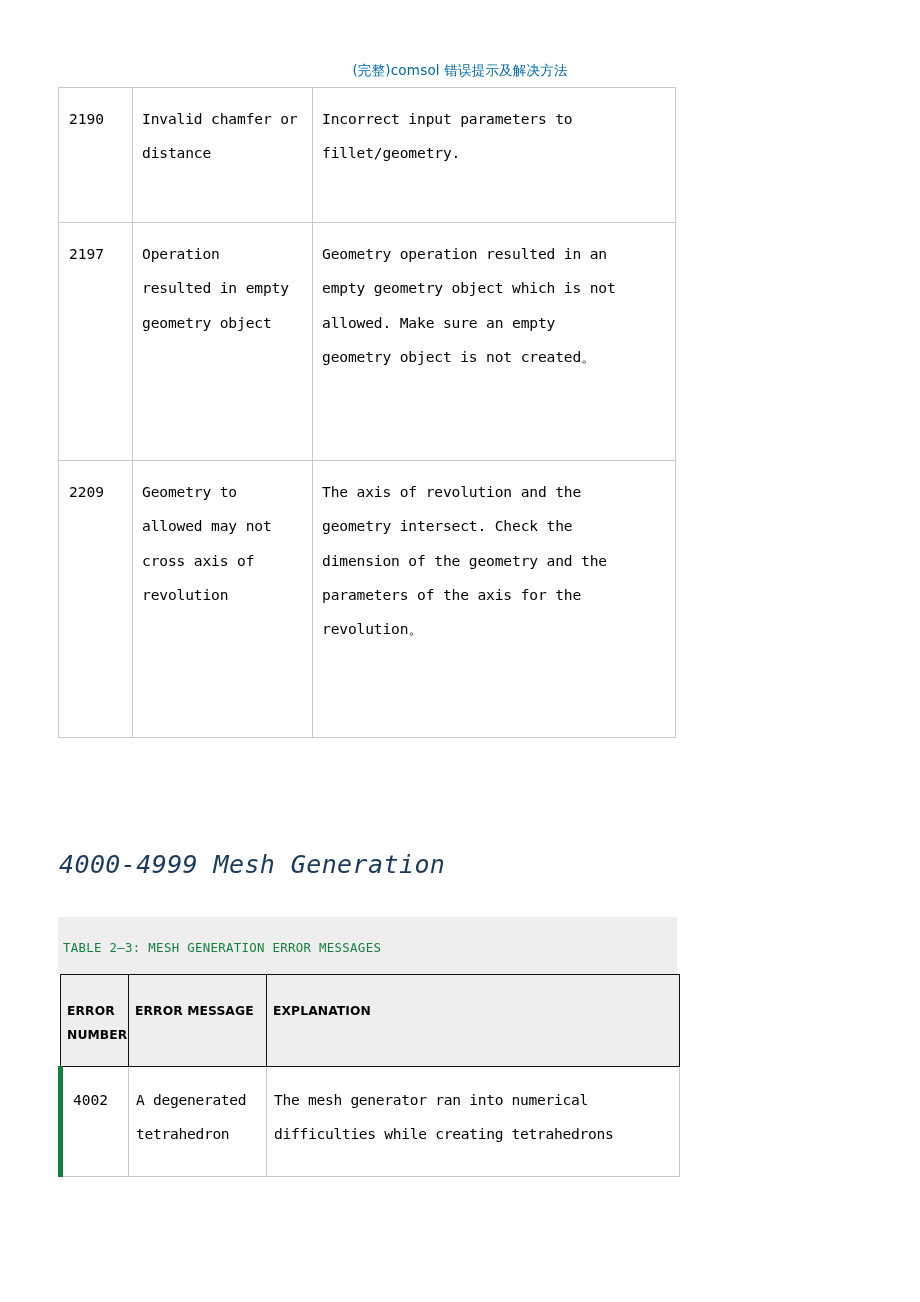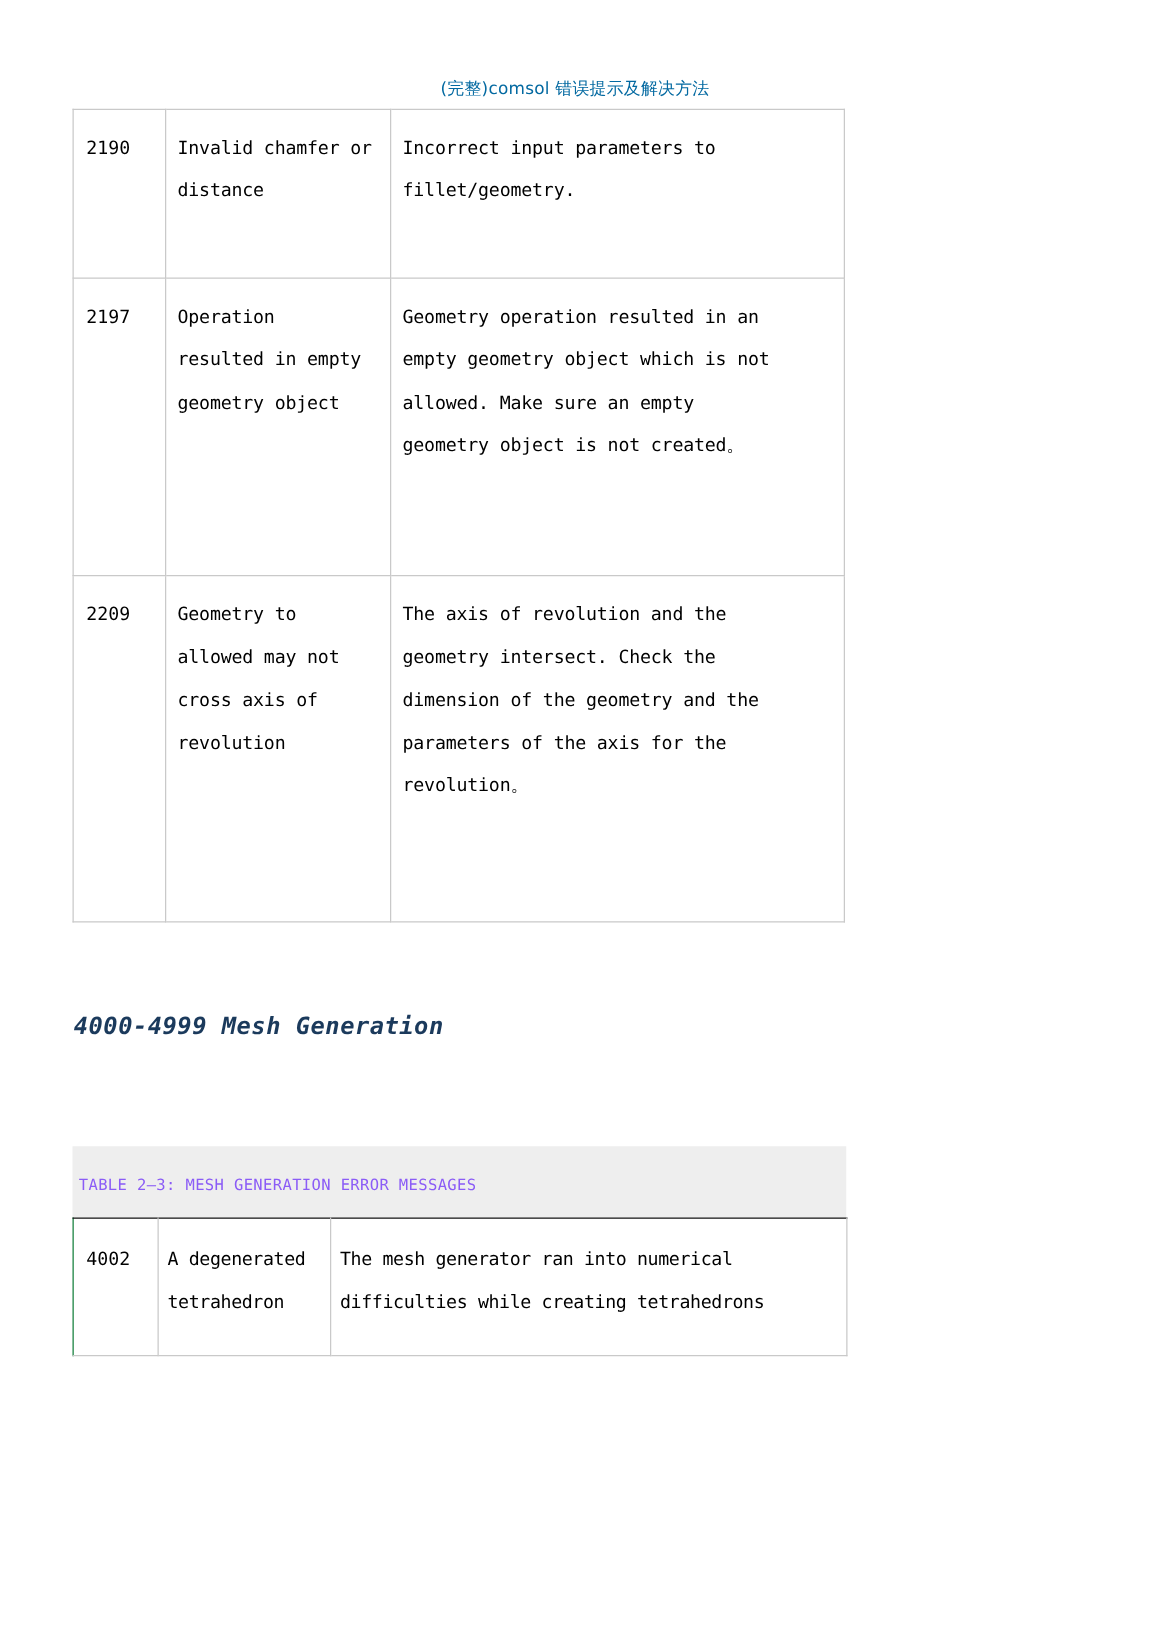--- a/index.html
+++ b/index.html
@@ -68,45 +68,45 @@
   #table-geometry {
     left: 58px;
     top: 87px;
     width: 617px;
   }
 
   
   .section-heading {
     position: absolute;
     left: 59px;
-    top: 810px;
+    top: 850px;
     font-family: "DejaVu Sans Mono", "Liberation Mono", monospace;
     font-style: italic;
-    font-weight: 700;
-    font-size: 19px;
+    font-weight: 400;
+    font-size: 25px;
     color: #1b3a5c;
     letter-spacing: 0.4px;
     white-space: nowrap;
   }
 
   
   #table-mesh-wrap {
     position: absolute;
     left: 58px;
     top: 917px;
     width: 619px;
   }
   .tbl-caption {
     background: #eeeeee;
     height: 57px;
     box-sizing: border-box;
     padding: 23px 0 0 5px;
     font-family: "DejaVu Sans Mono", "Liberation Mono", monospace;
     font-size: 12.4px;
-    color: #8b5cf6;
+    color: #15803d;
     letter-spacing: 0.3px;
     white-space: nowrap;
   }
   #table-mesh {
     position: relative;
     left: 0;
     top: 0;
     width: 619px;
     border-collapse: collapse;
     table-layout: fixed;
@@ -129,21 +129,21 @@
     color: #000000;
     letter-spacing: 0.1px;
     white-space: pre-line;
   }
   #table-mesh tr.body td {
     border-top: 1px solid #111111;
     border-left: 1px solid #c9c9c9;
     border-right: 1px solid #c9c9c9;
     border-bottom: 1px solid #c9c9c9;
   }
-  #table-mesh tr.body td:first-child { border-left: 1px solid #15803d; }
+  #table-mesh tr.body td:first-child { border-left: 5px solid #15803d; }
   .bodybox {
     padding: 16px 4px 12px 7px;
     line-height: 2.35;
     white-space: pre;
     font-family: "DejaVu Sans Mono", "Liberation Mono", monospace;
     font-size: 14.6px;
     letter-spacing: -0.3px;
   }
   .bodybox.num { padding-left: 10px; letter-spacing: 0px; }
 </style>
@@ -215,20 +215,32 @@
 
   <div id="table-mesh-wrap">
     <div class="tbl-caption">TABLE 2—3: MESH GENERATION ERROR MESSAGES</div>
     <table id="table-mesh">
       <colgroup>
         <col style="width:68px">
         <col style="width:138px">
         <col style="width:413px">
       </colgroup>
       <tbody>
+        <tr class="hdr" style="height:86px">
+          <td>
+            <div class="hdrbox">ERROR
+NUMBER</div>
+          </td>
+          <td>
+            <div class="hdrbox">ERROR MESSAGE</div>
+          </td>
+          <td>
+            <div class="hdrbox">EXPLANATION</div>
+          </td>
+        </tr>
         <tr class="body" style="height:110px">
           <td>
             <div class="bodybox num">4002</div>
           </td>
           <td>
             <div class="bodybox">A degenerated
 tetrahedron</div>
           </td>
           <td>
             <div class="bodybox">The mesh generator ran into numerical

